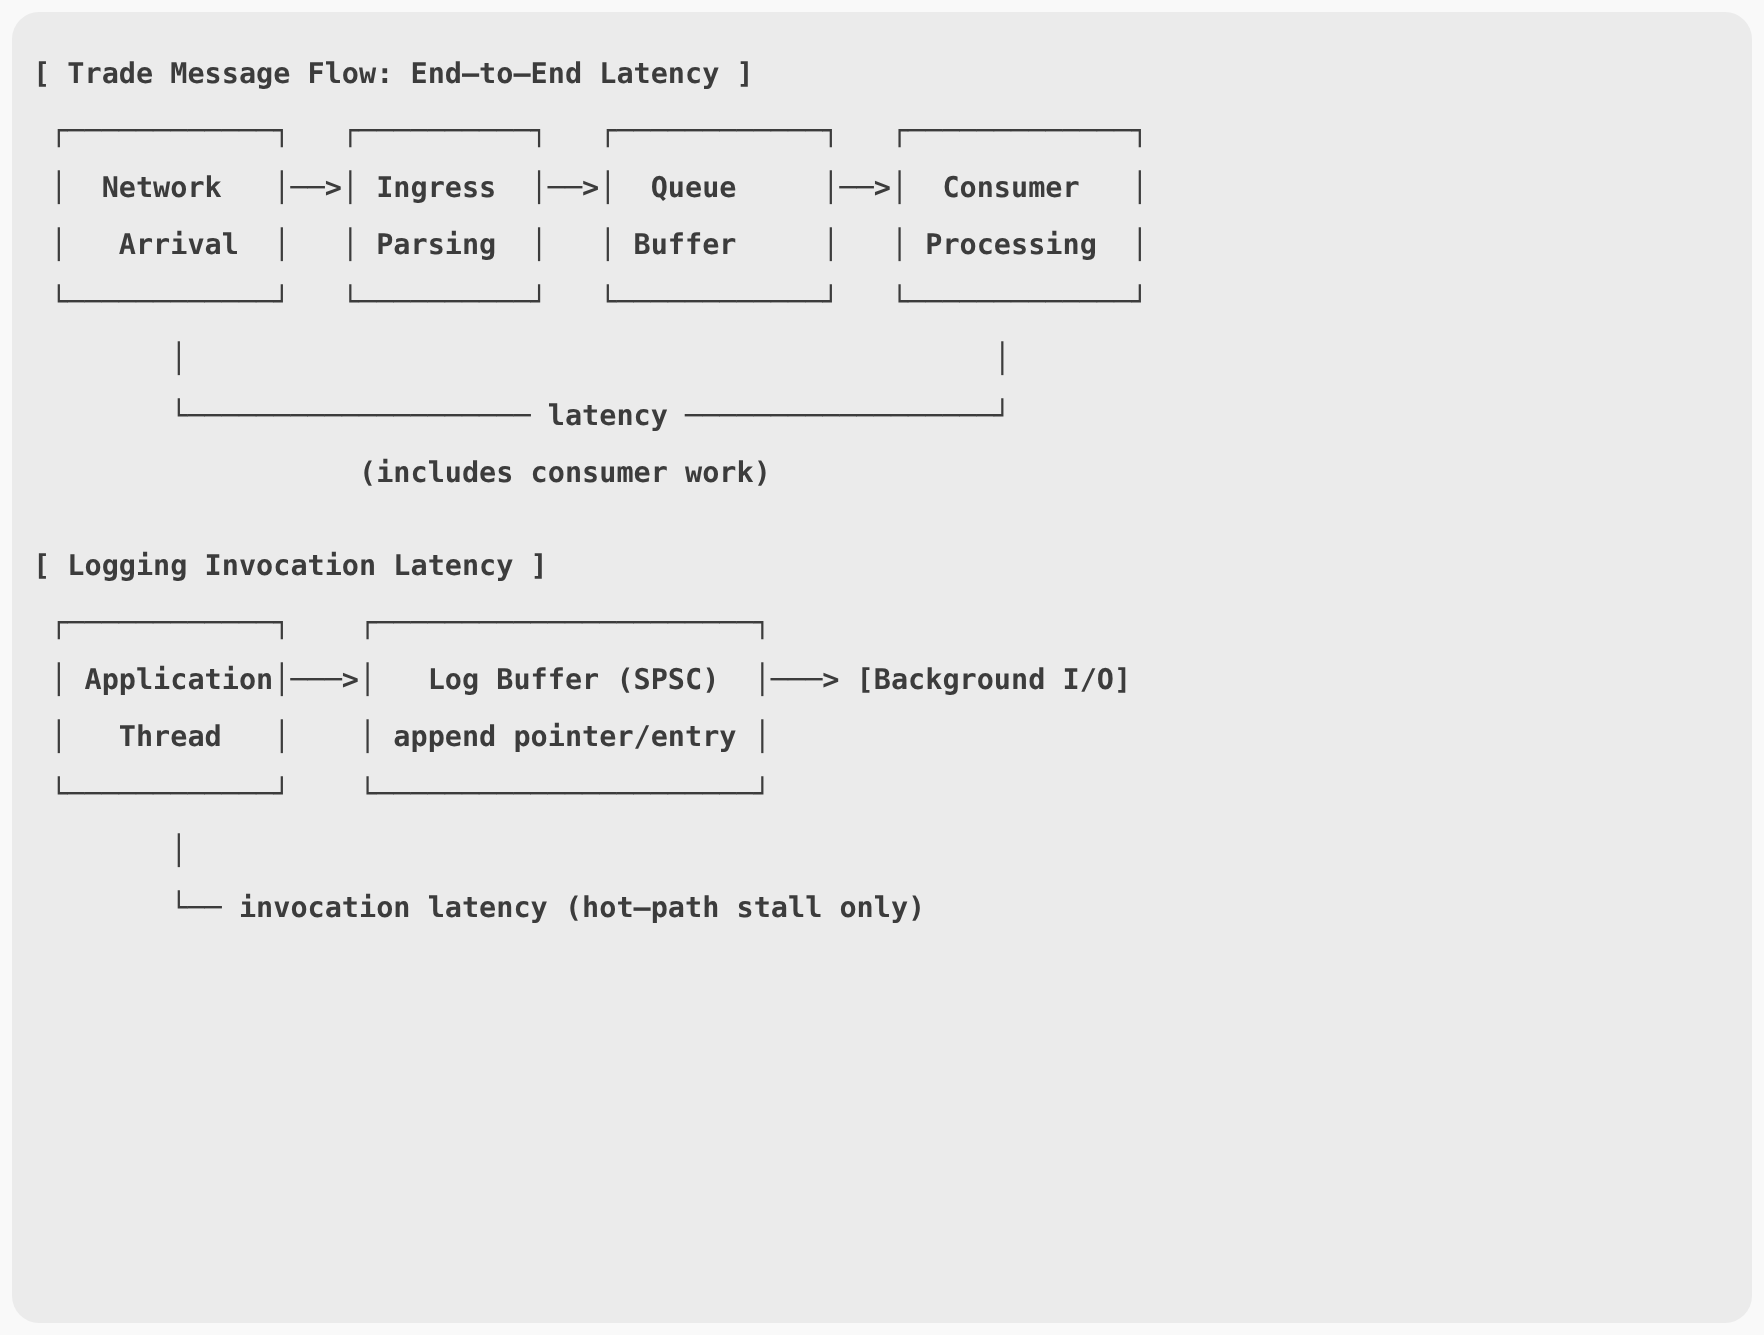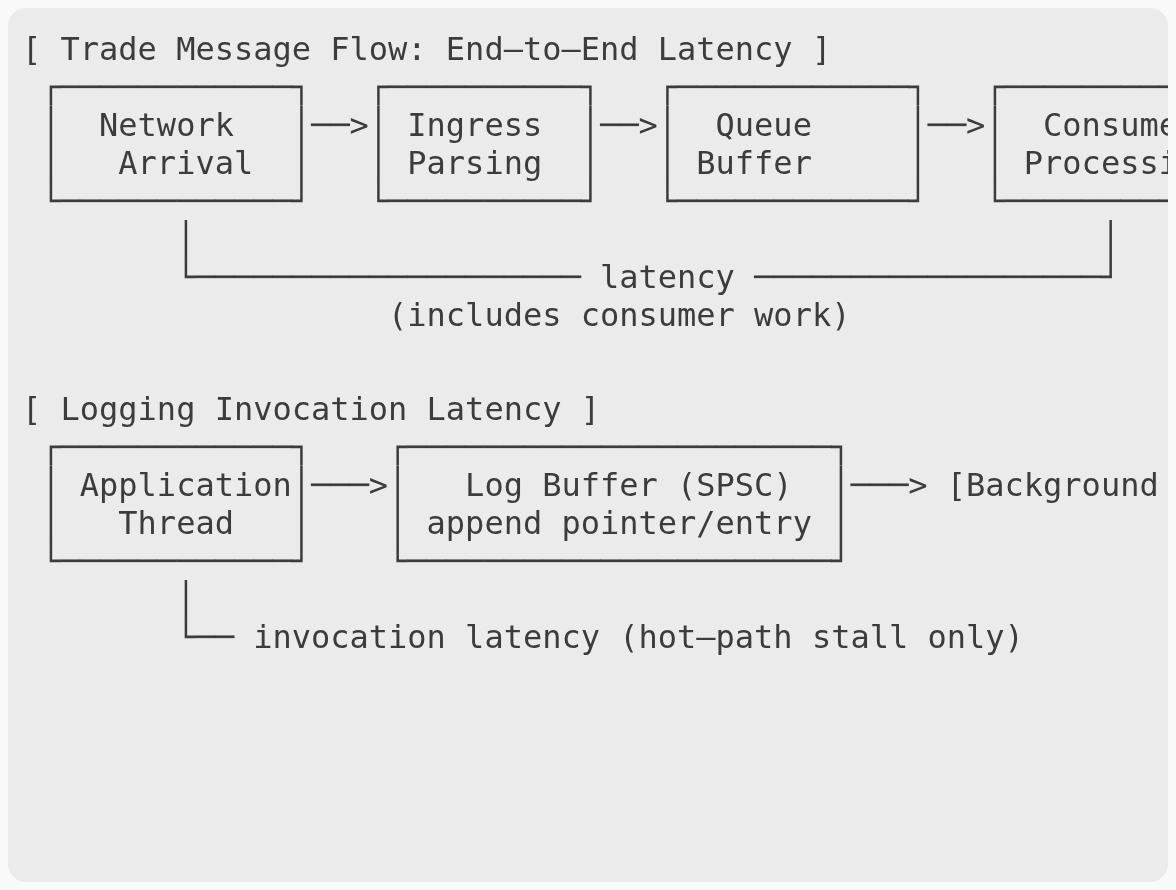--- a/index.html
+++ b/index.html
@@ -12,29 +12,29 @@
     position:absolute;
     left:8px;top:8px;right:8px;bottom:8px;
     background:#ebebeb;
     border-radius:18px;
     padding:22px 0 0 14px;
     box-sizing:border-box;
     overflow:hidden;
   }
   pre, .title-line{
     font-family:"DejaVu Sans Mono",monospace;
-    font-size:32px;
+    font-size:19px;
     line-height:38px;
     color:#3c3c3c;
     margin:0;
     white-space:pre;
-    font-weight:400;
+    font-weight:700;
   }
   .section{margin:0;}
-  .section + .section{margin-top:56px;} 
+  .section + .section{margin-top:24px;} 
 </style>
 </head>
 <body>
 
 <div class="panel">
 
   <div class="section">
     <div class="title-line">[ Trade Message Flow: End–to–End Latency ]</div>
     <pre> ┌────────────┐   ┌──────────┐   ┌────────────┐   ┌─────────────┐
  │  Network   │──&gt;│ Ingress  │──&gt;│  Queue     │──&gt;│  Consumer   │

